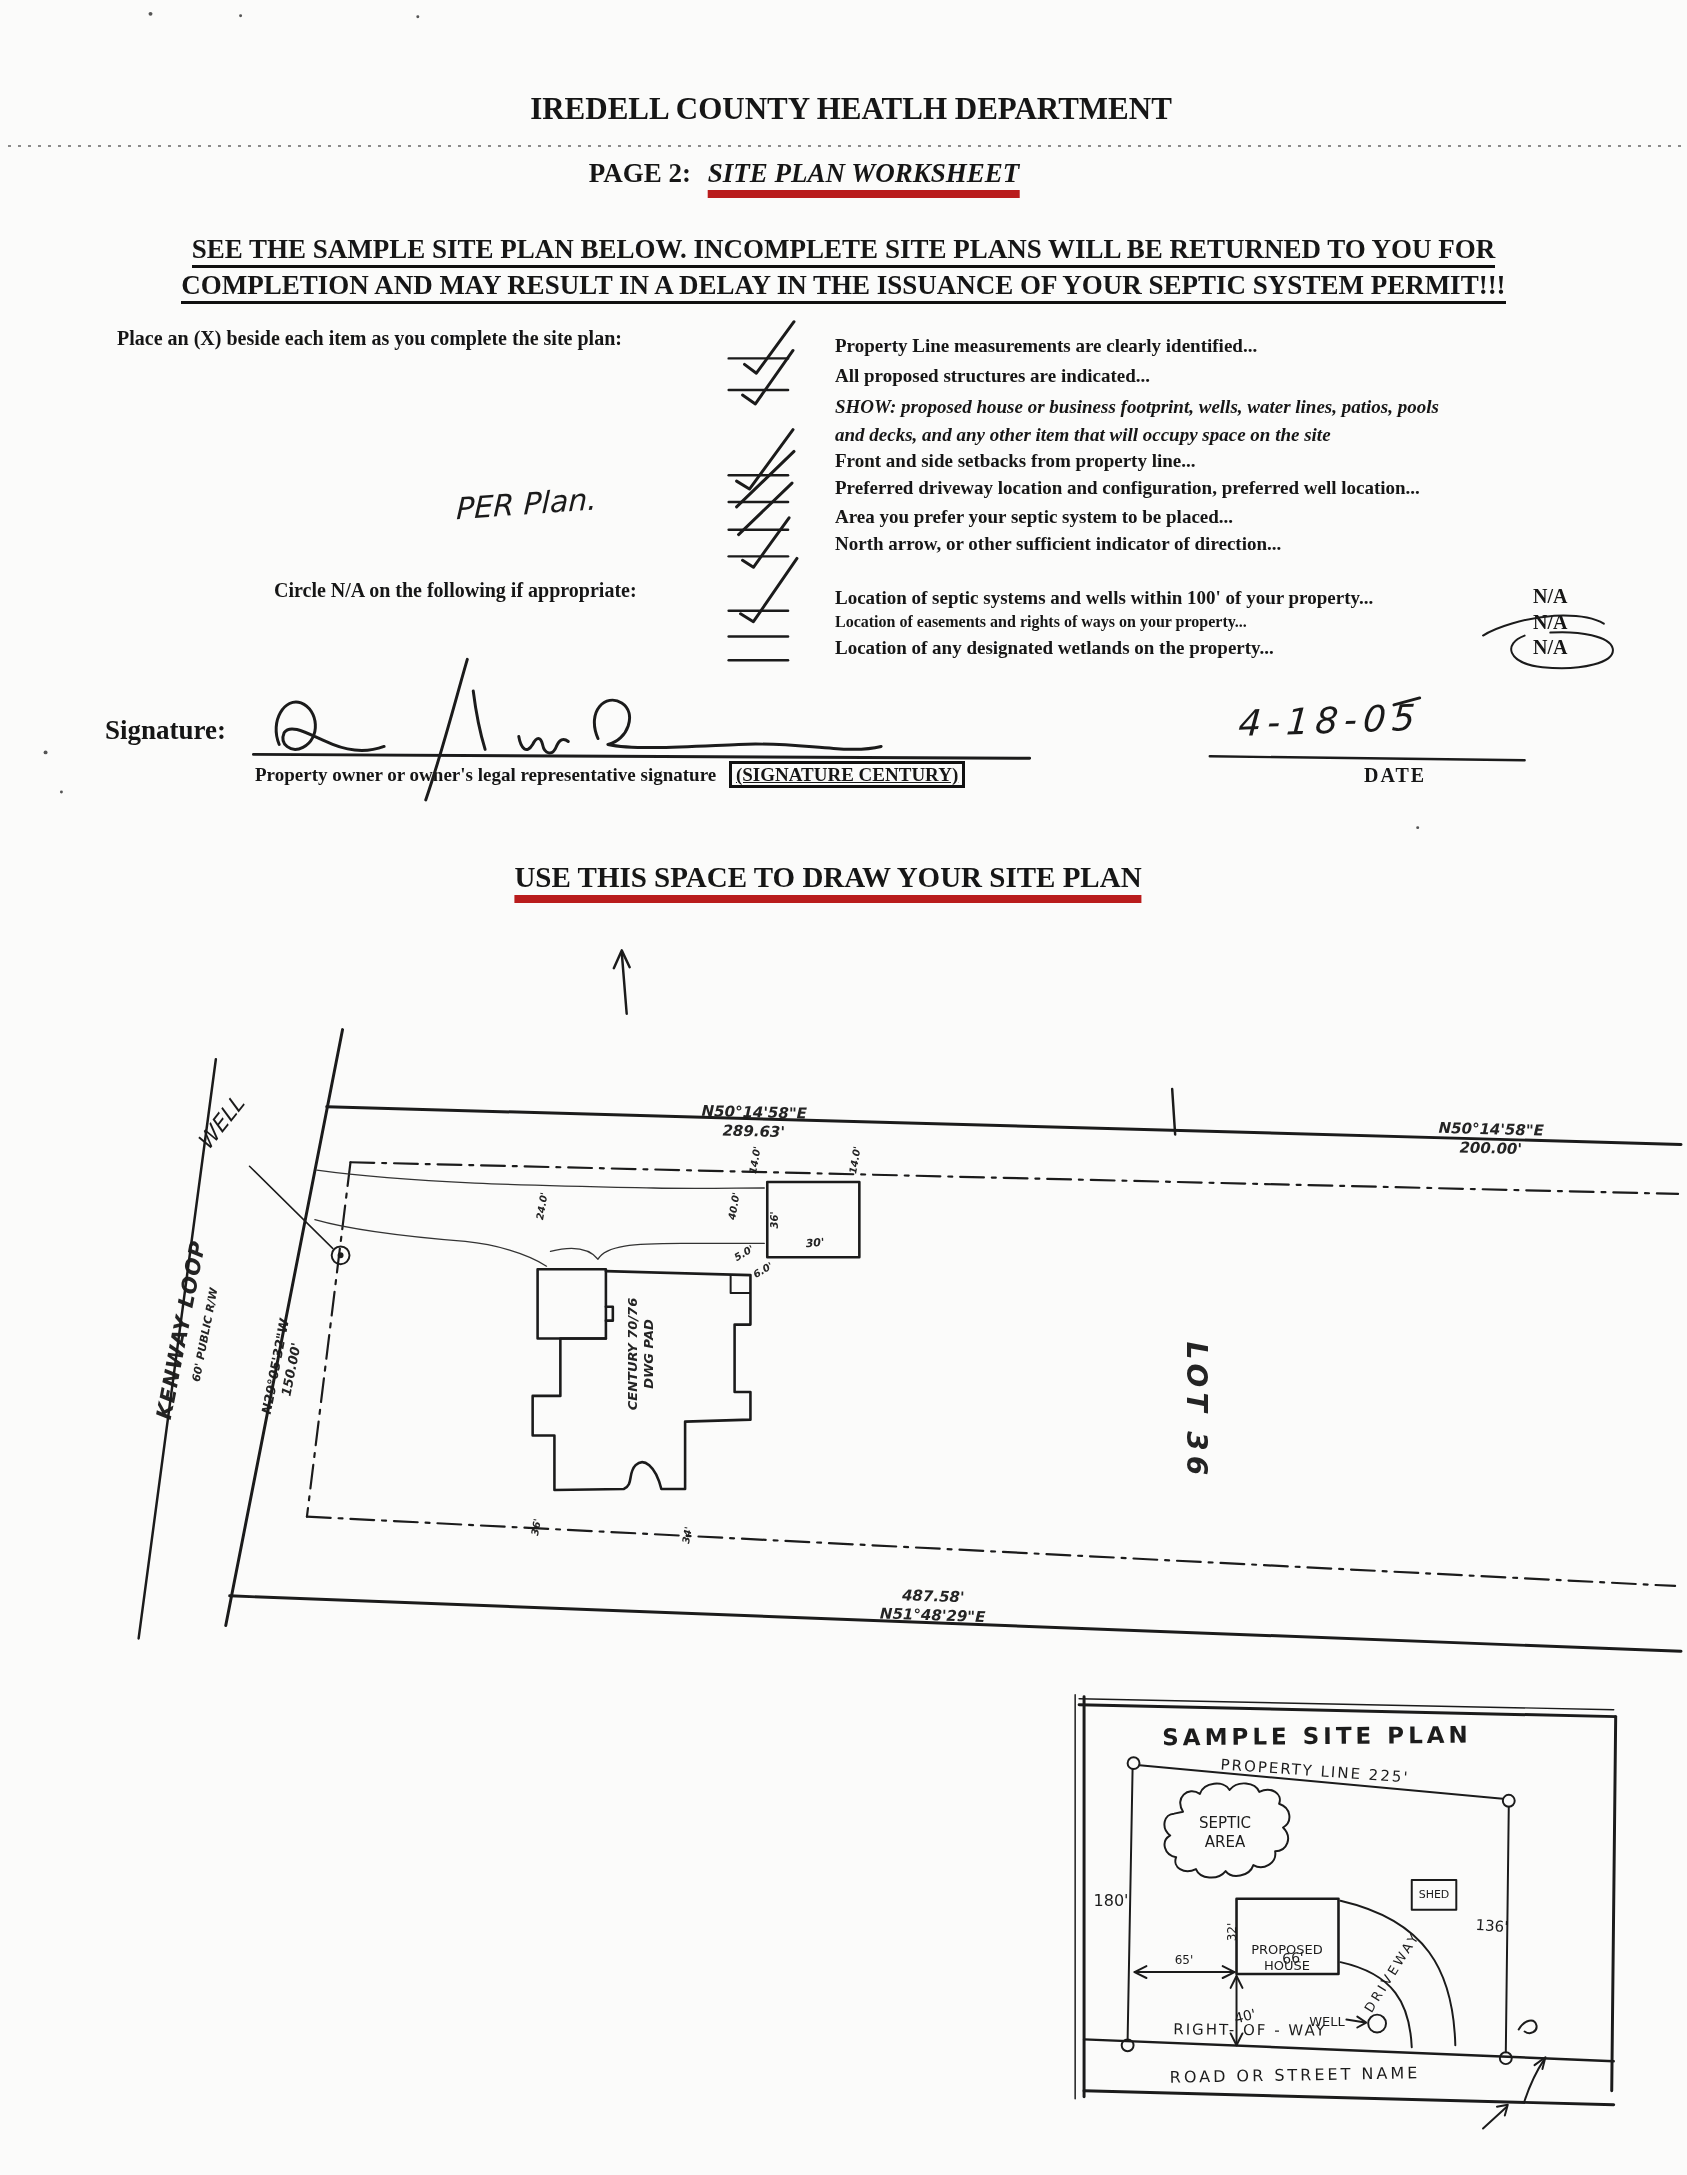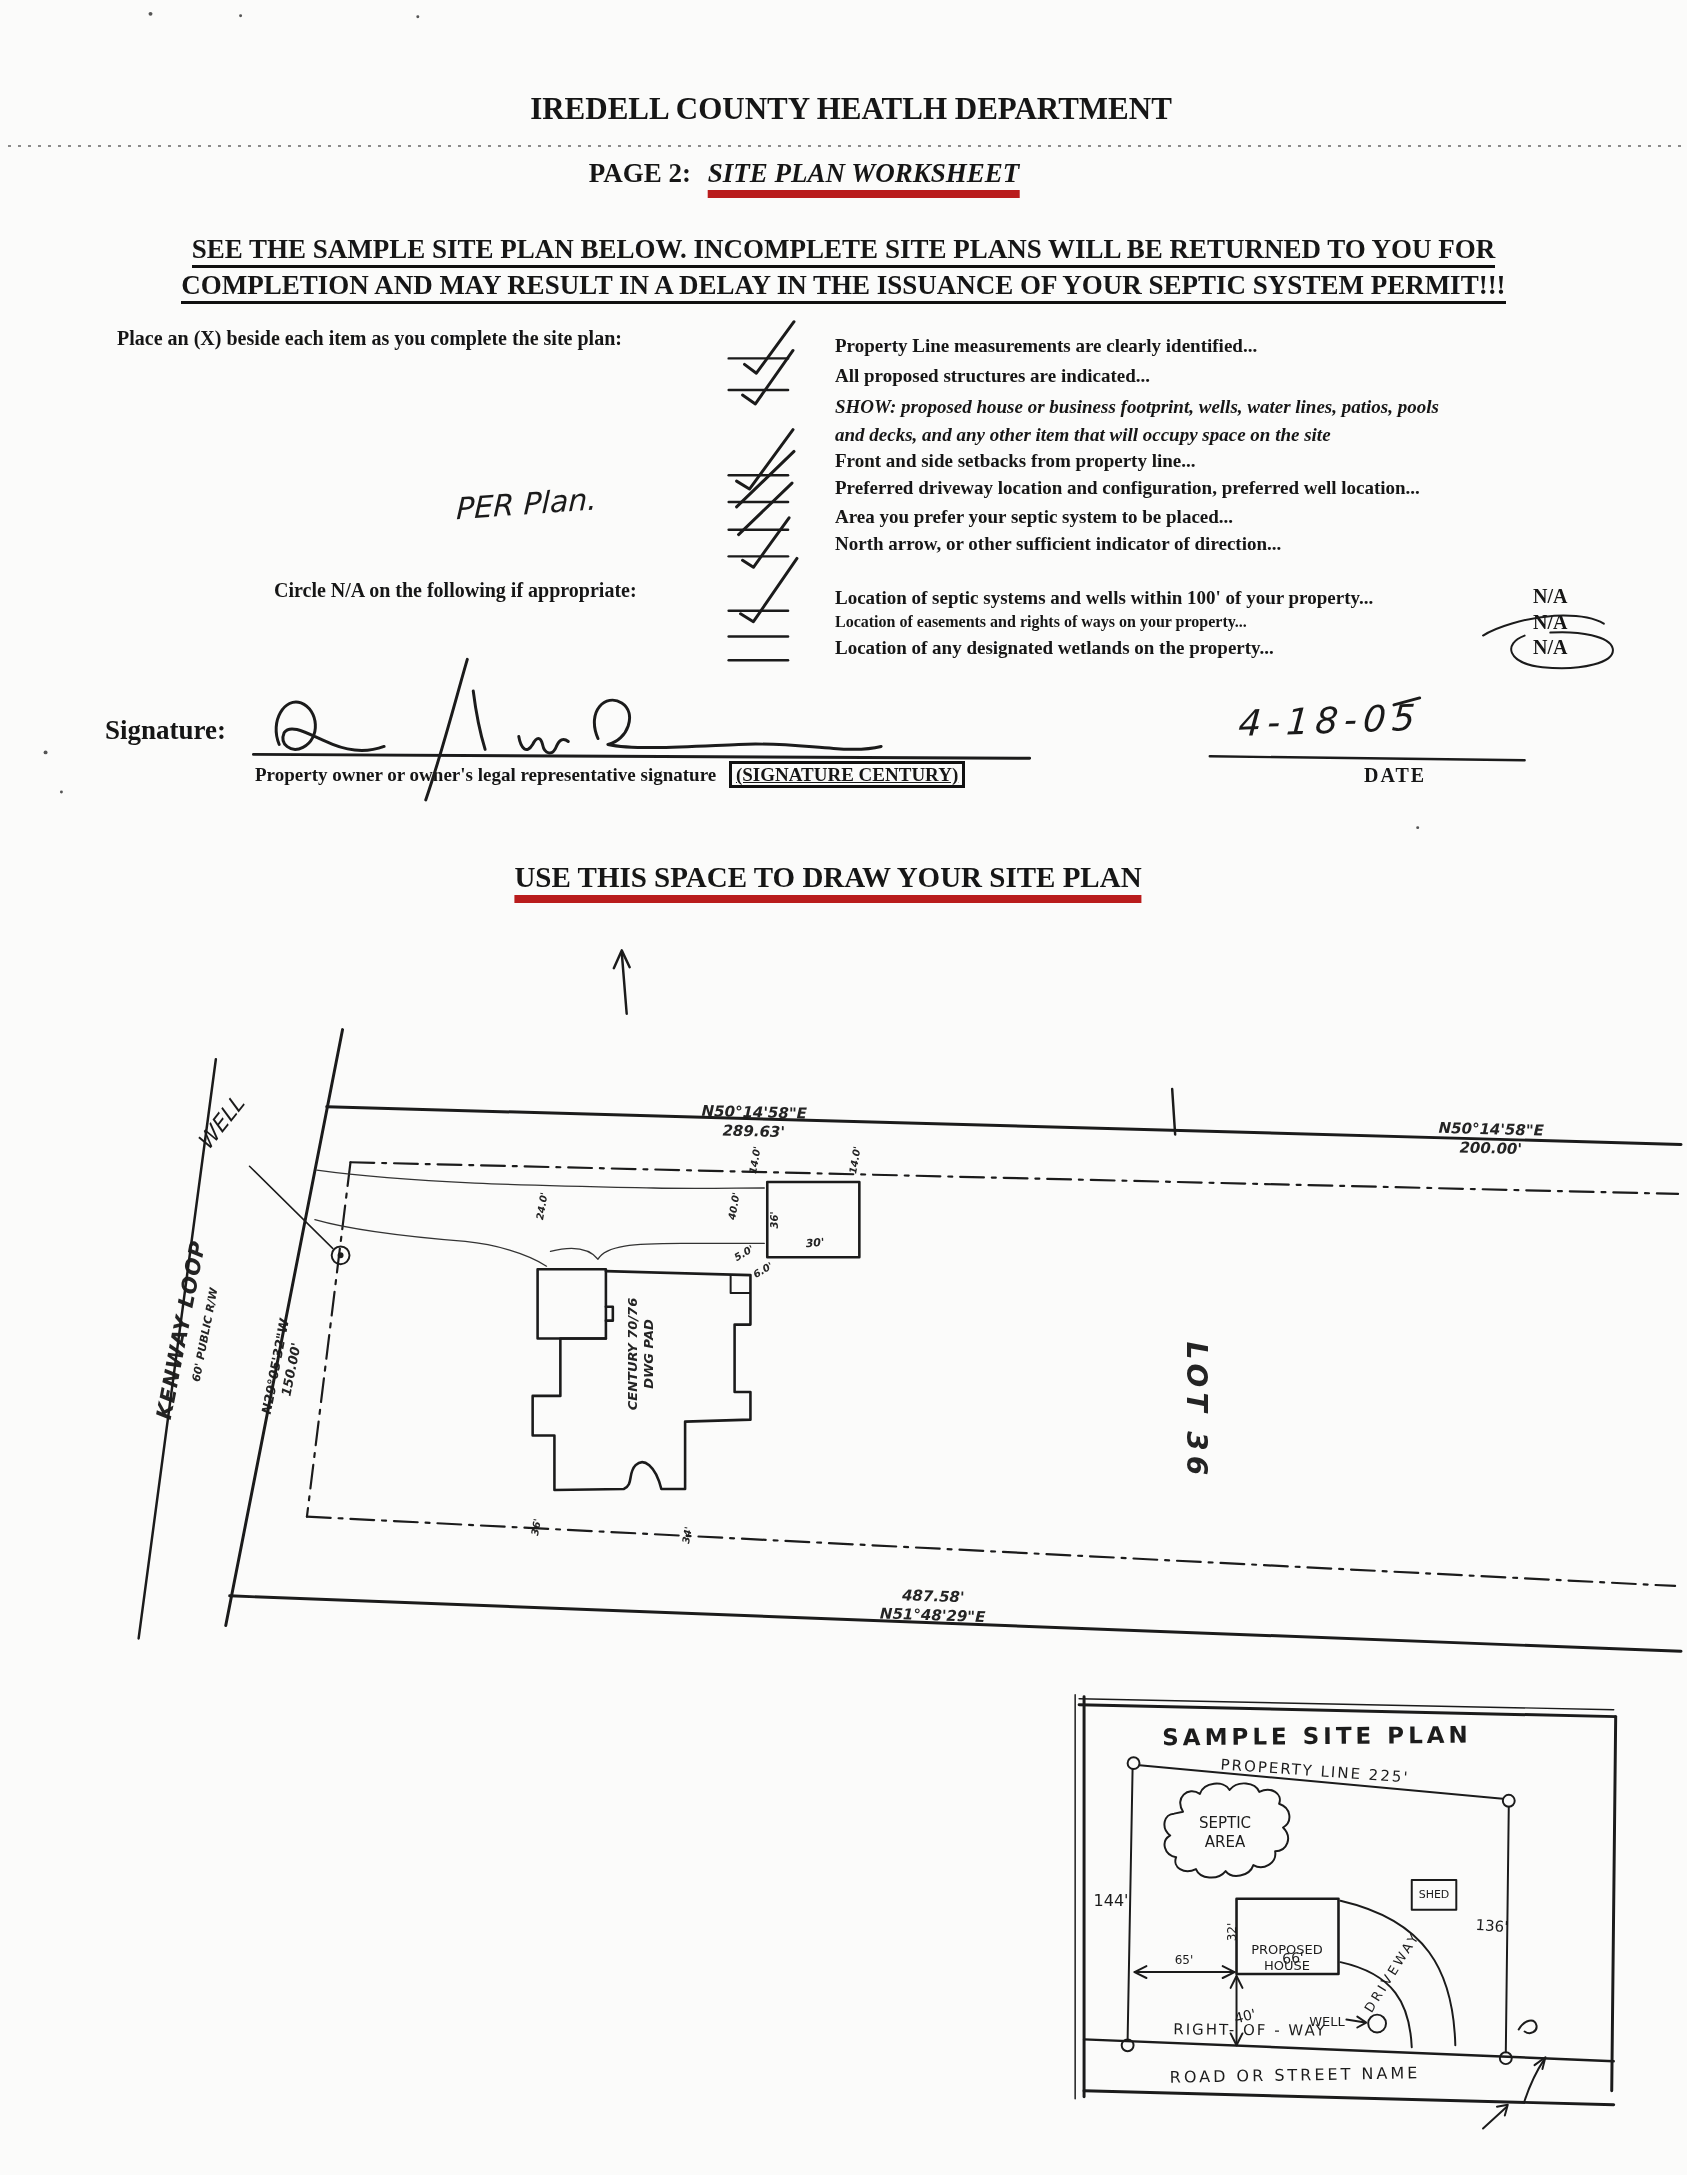--- a/index.html
+++ b/index.html
@@ -102,21 +102,21 @@
   <div class="abs plat ctr" style="left:774px;top:1220px;font-size:10px;transform:translate(-50%,-50%) rotate(-90deg);">36'</div>
   <div class="abs plat ctr" style="left:815px;top:1243px;font-size:11px;transform:translate(-50%,-50%) rotate(-4deg);">30'</div>
   <div class="abs plat ctr" style="left:536px;top:1527px;font-size:10px;transform:translate(-50%,-50%) rotate(-80deg);">36'</div>
   <div class="abs plat ctr" style="left:687px;top:1535px;font-size:10px;transform:translate(-50%,-50%) rotate(-80deg);">34'</div>
 
   <div class="abs hp ctr" style="left:1317px;top:1736px;font-size:23px;letter-spacing:4px;transform:translate(-50%,-50%) rotate(-0.5deg);">SAMPLE SITE PLAN</div>
   <div class="abs hp ctr" style="left:1315px;top:1771px;font-size:15px;letter-spacing:2px;transform:translate(-50%,-50%) rotate(4deg);font-weight:normal;">PROPERTY LINE  225'</div>
   <div class="abs hp ctr cent" style="left:1225px;top:1833px;font-size:15px;transform:translate(-50%,-50%);font-weight:normal;">
     <span>SEPTIC</span><br><span>AREA</span>
   </div>
-  <div class="abs hp ctr" style="left:1111px;top:1900px;font-size:16px;transform:translate(-50%,-50%);font-weight:normal;">144'</div>
+  <div class="abs hp ctr" style="left:1111px;top:1900px;font-size:16px;transform:translate(-50%,-50%);font-weight:normal;">180'</div>
   <div class="abs hp ctr cent" style="left:1287px;top:1923px;font-size:13px;transform:translate(-50%,-50%);font-weight:normal;margin-top:35px;">
     <span>PROPOSED</span><br><span>HOUSE</span>
   </div>
   <div class="abs hp ctr" style="left:1293px;top:1958px;font-size:14px;transform:translate(-50%,-50%) rotate(-4deg);font-weight:normal;">66'</div>
   <div class="abs hp ctr" style="left:1232px;top:1932px;font-size:12px;transform:translate(-50%,-50%) rotate(-90deg);font-weight:normal;">32'</div>
   <div class="abs hp ctr" style="left:1184px;top:1960px;font-size:12px;transform:translate(-50%,-50%);font-weight:normal;">65'</div>
   <div class="abs hp ctr" style="left:1245px;top:2016px;font-size:14px;transform:translate(-50%,-50%) rotate(-14deg);font-weight:normal;">40'</div>
   <div class="abs hp ctr" style="left:1327px;top:2021px;font-size:13px;transform:translate(-50%,-50%);font-weight:normal;">WELL</div>
   <div class="abs hp ctr" style="left:1392px;top:1972px;font-size:13px;letter-spacing:3px;transform:translate(-50%,-50%) rotate(-58deg);font-weight:normal;">DRIVEWAY</div>
   <div class="abs hp ctr" style="left:1434px;top:1894px;font-size:11px;transform:translate(-50%,-50%);font-weight:normal;">SHED</div>

